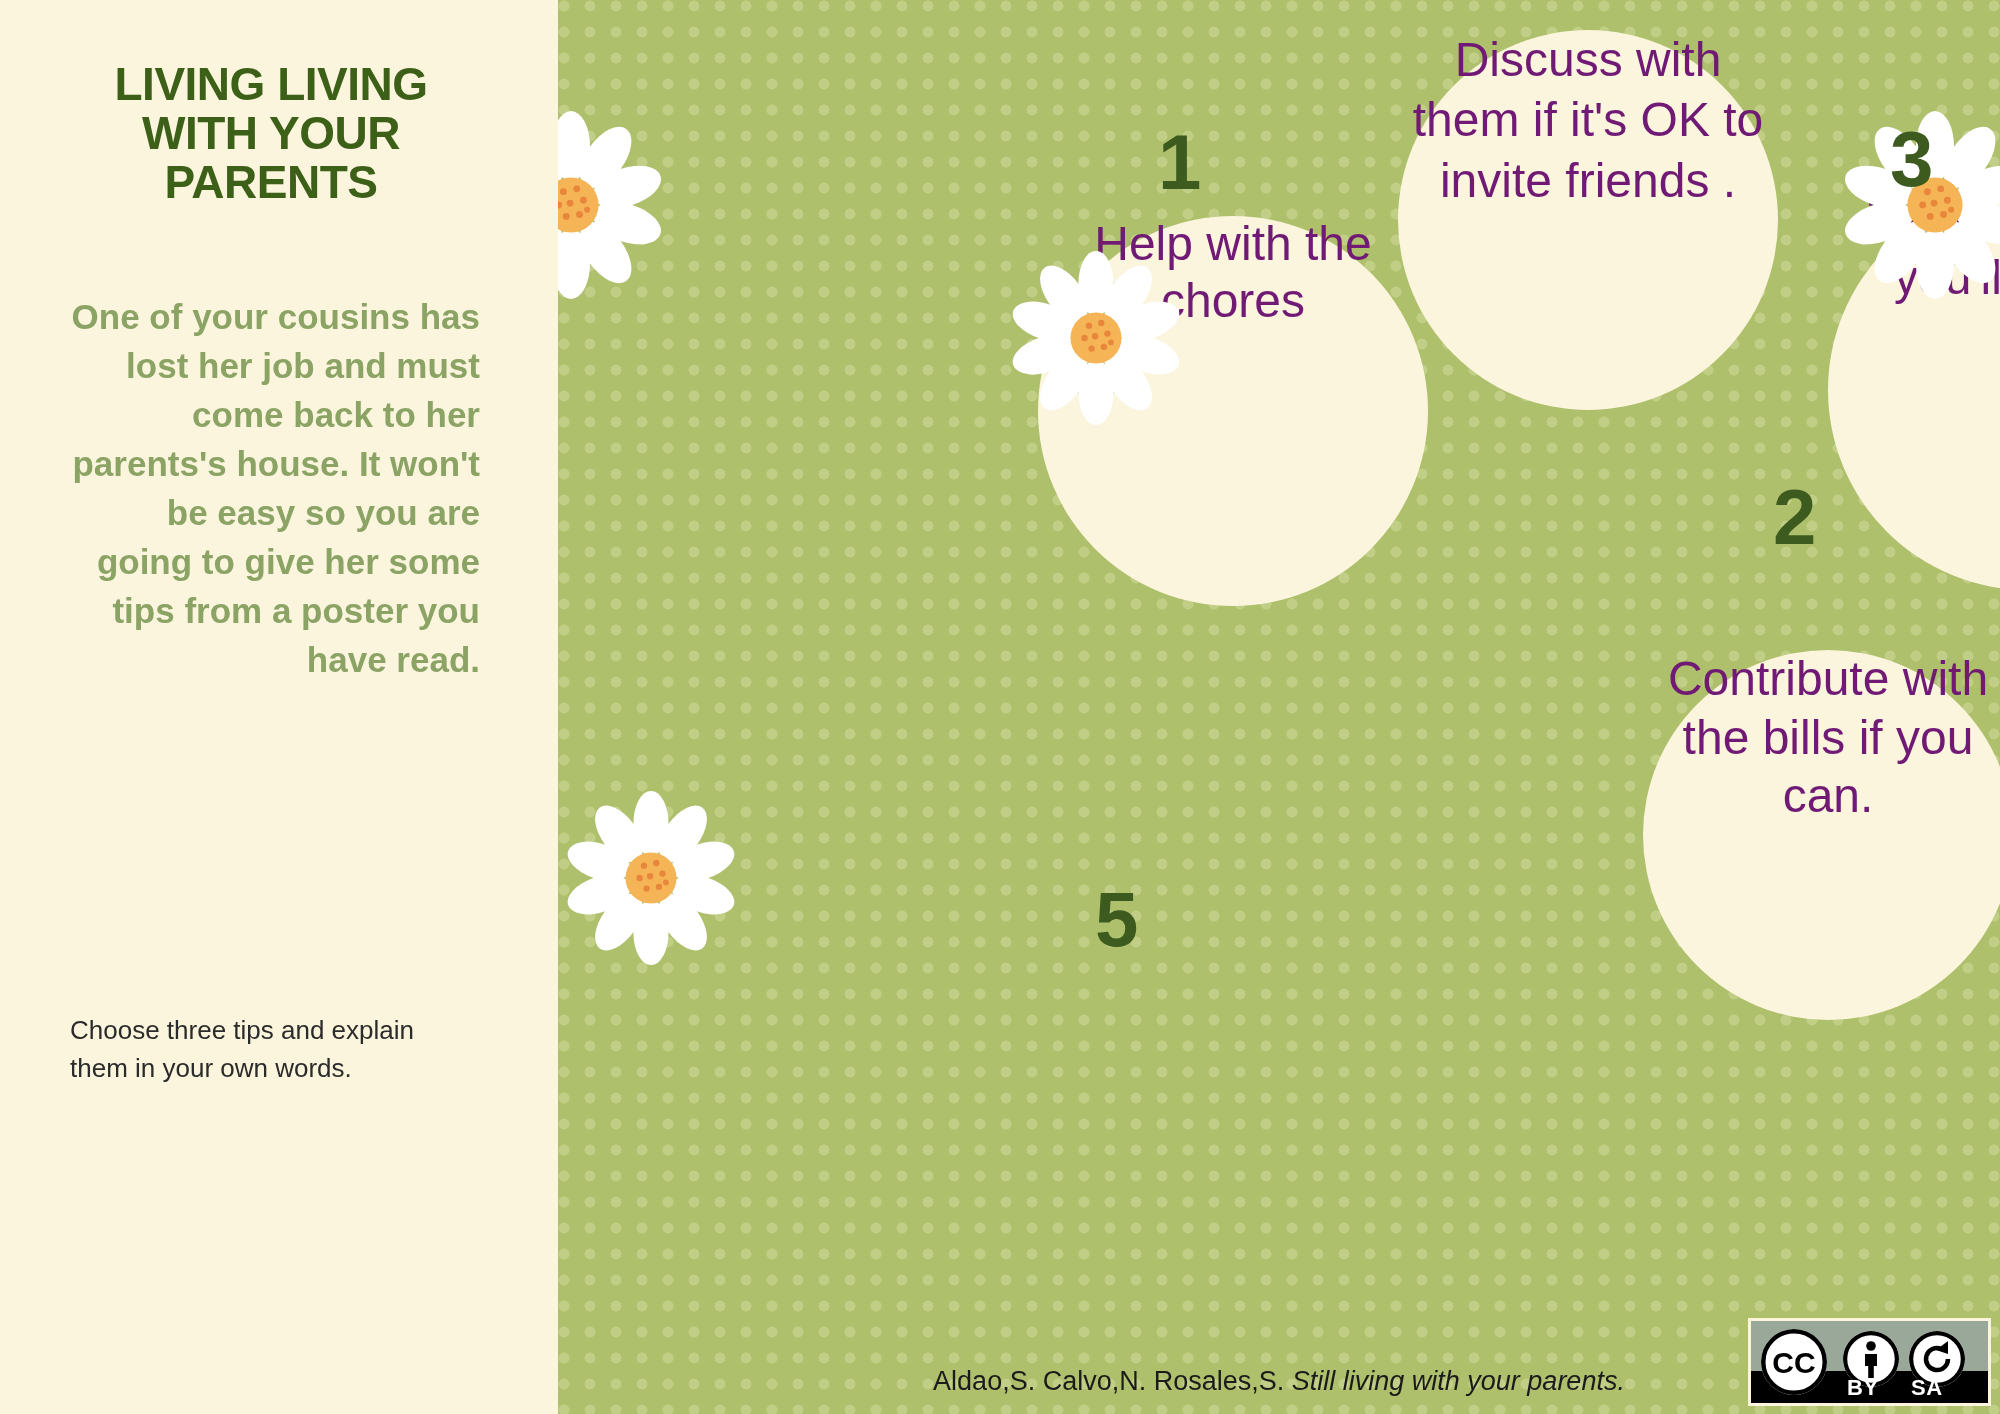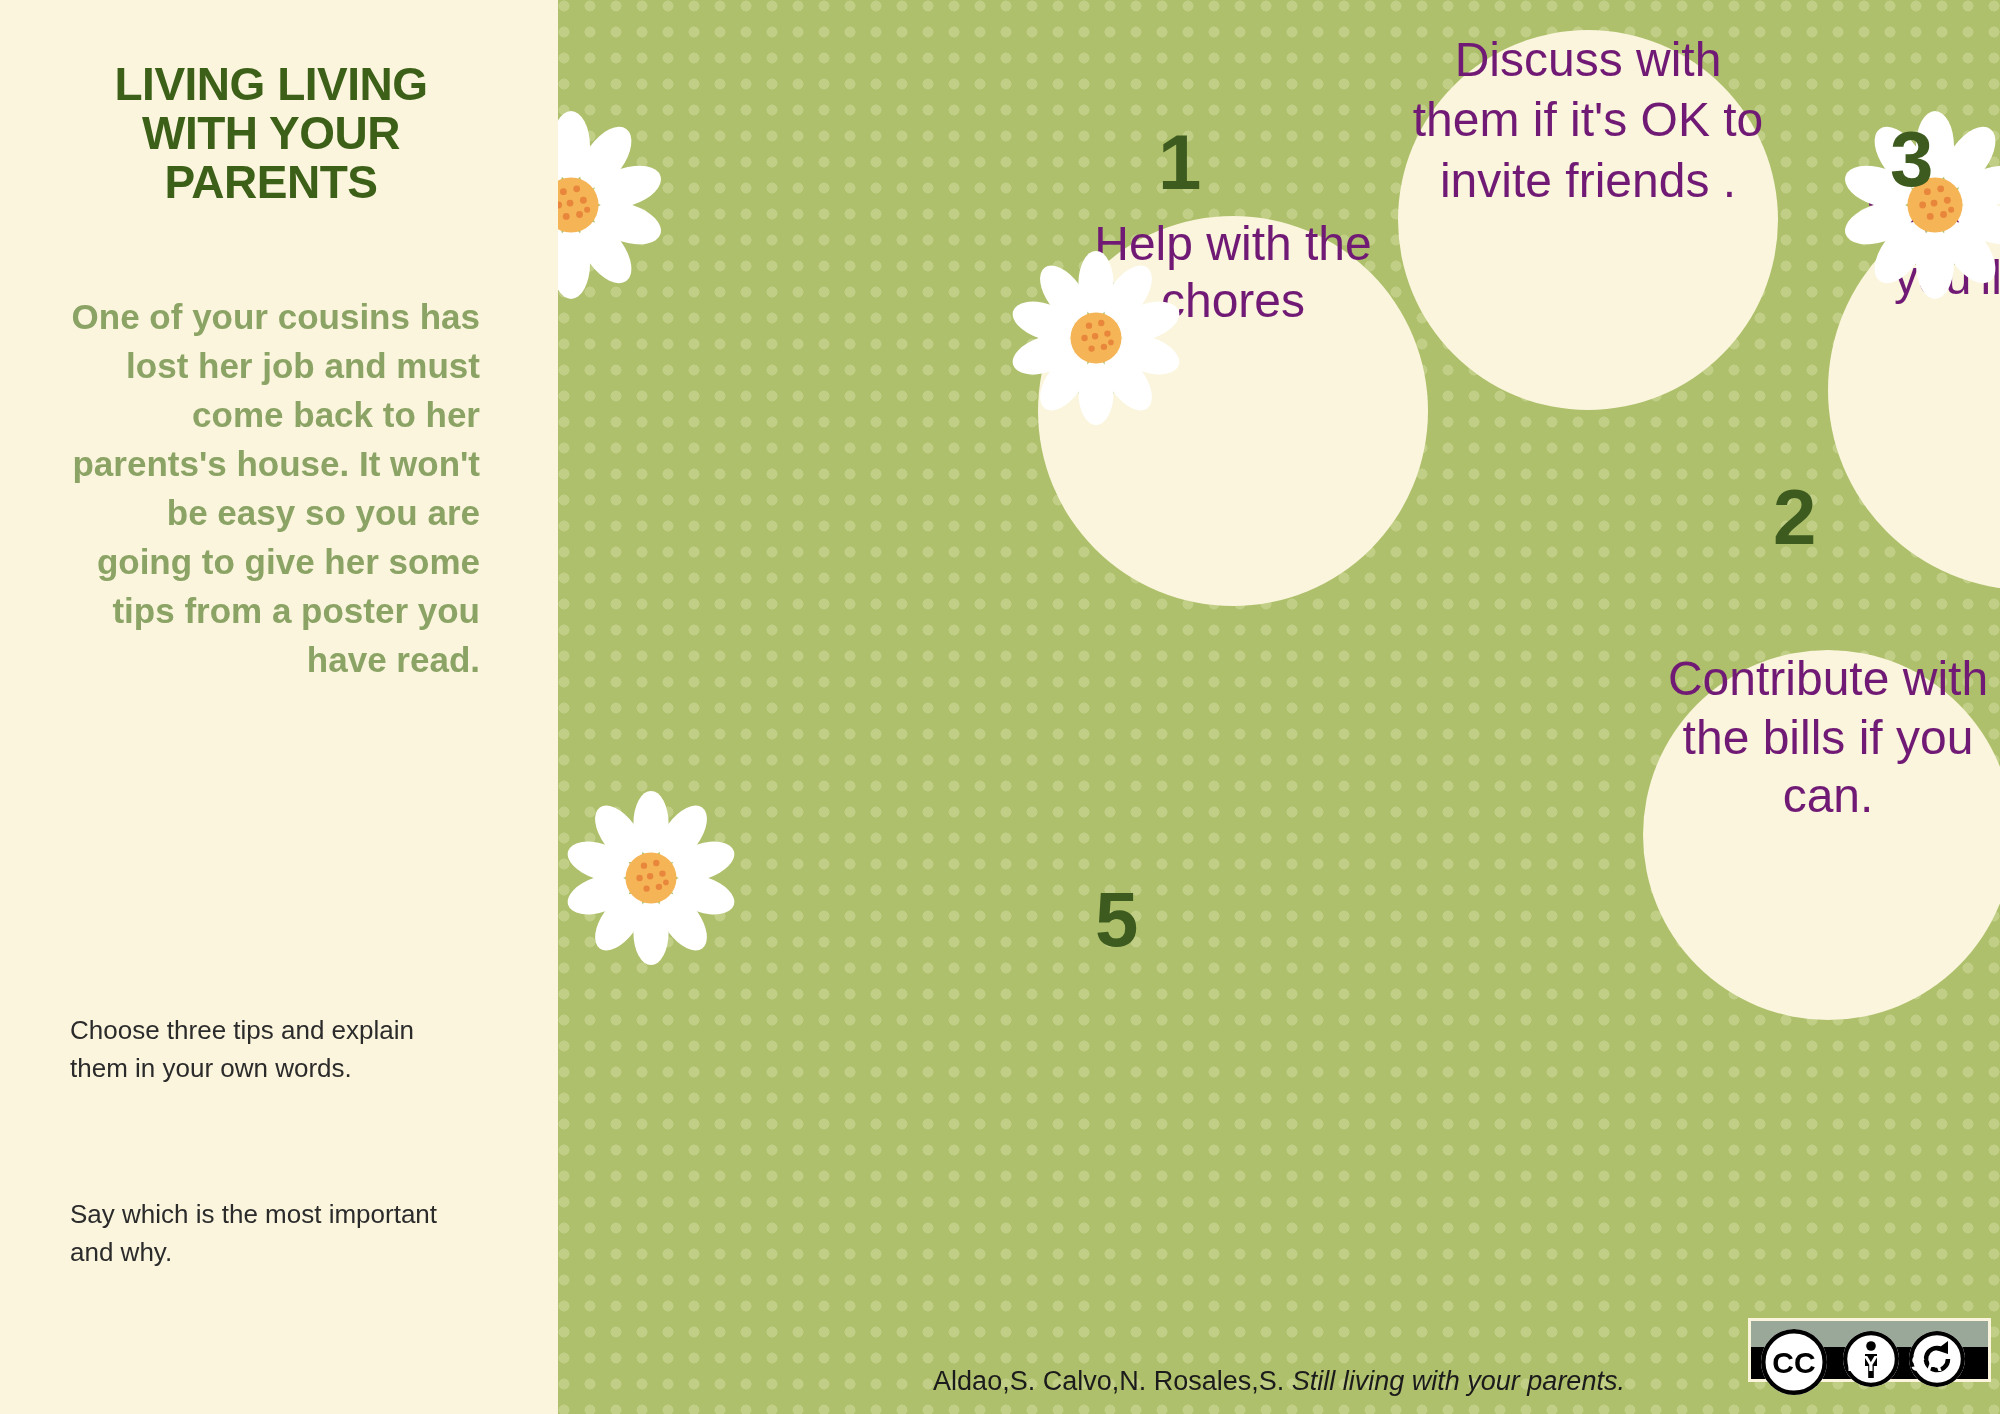--- a/index.html
+++ b/index.html
@@ -81,21 +81,21 @@
   #credit{
     position:absolute;left:0;top:1334px;width:1442px;
     text-align:center;font-size:27px;color:#1B1B1B;z-index:20;
     font-family:"Liberation Sans",sans-serif;
     margin-top:32px;
   }
   #credit .ital{font-style:italic;}
 
   
   #cc{
-    position:absolute;left:1190px;top:1318px;width:243px;height:64px;
+    position:absolute;left:1190px;top:1318px;width:243px;height:88px;
     background:#9AA89A;border:3px solid #FAF5DC;box-sizing:border-box;z-index:25;padding-left:17px;
   }
   #ccbar{position:absolute;left:0;bottom:0;width:100%;height:32px;background:#000;}
   .ccglyph{position:absolute;background:#fff;border-radius:50%;}
   #ccg0{left:10px;top:8px;width:66px;height:66px;}
   #ccg1{left:92px;top:10px;width:56px;height:56px;}
   #ccg2{left:158px;top:10px;width:56px;height:56px;}
   .cclbl{position:absolute;bottom:2px;color:#fff;font-size:22px;font-weight:bold;
          font-family:"Liberation Sans",sans-serif;letter-spacing:0.5px;}
   #ccby{left:96px;}
@@ -103,21 +103,20 @@
 </style>
 </head>
 <body>
 
 <div id="poster">
 
   <div id="sidebar">
     <div id="title">LIVING LIVING WITH YOUR PARENTS</div>
     <div id="lead">One of your cousins has lost her job and must come back to her parents's house. It won't be easy so you are going to give her some tips from a poster you have read.</div>
     <div id="note1">Choose three tips and explain them in your own words.</div>
-    <div id="note2">Say which is the most important and why.</div>
   </div>
 
   <div id="main">
 
     <svg width="0" height="0" style="position:absolute" aria-hidden="true">
       <defs>
         <g id="daisyShape">
           <g stroke="#A9C06A" stroke-width="2.2" fill="none">
             <line x1="100" y1="100" x2="100" y2="34"></line>
             <line x1="100" y1="100" x2="120" y2="37"></line>

